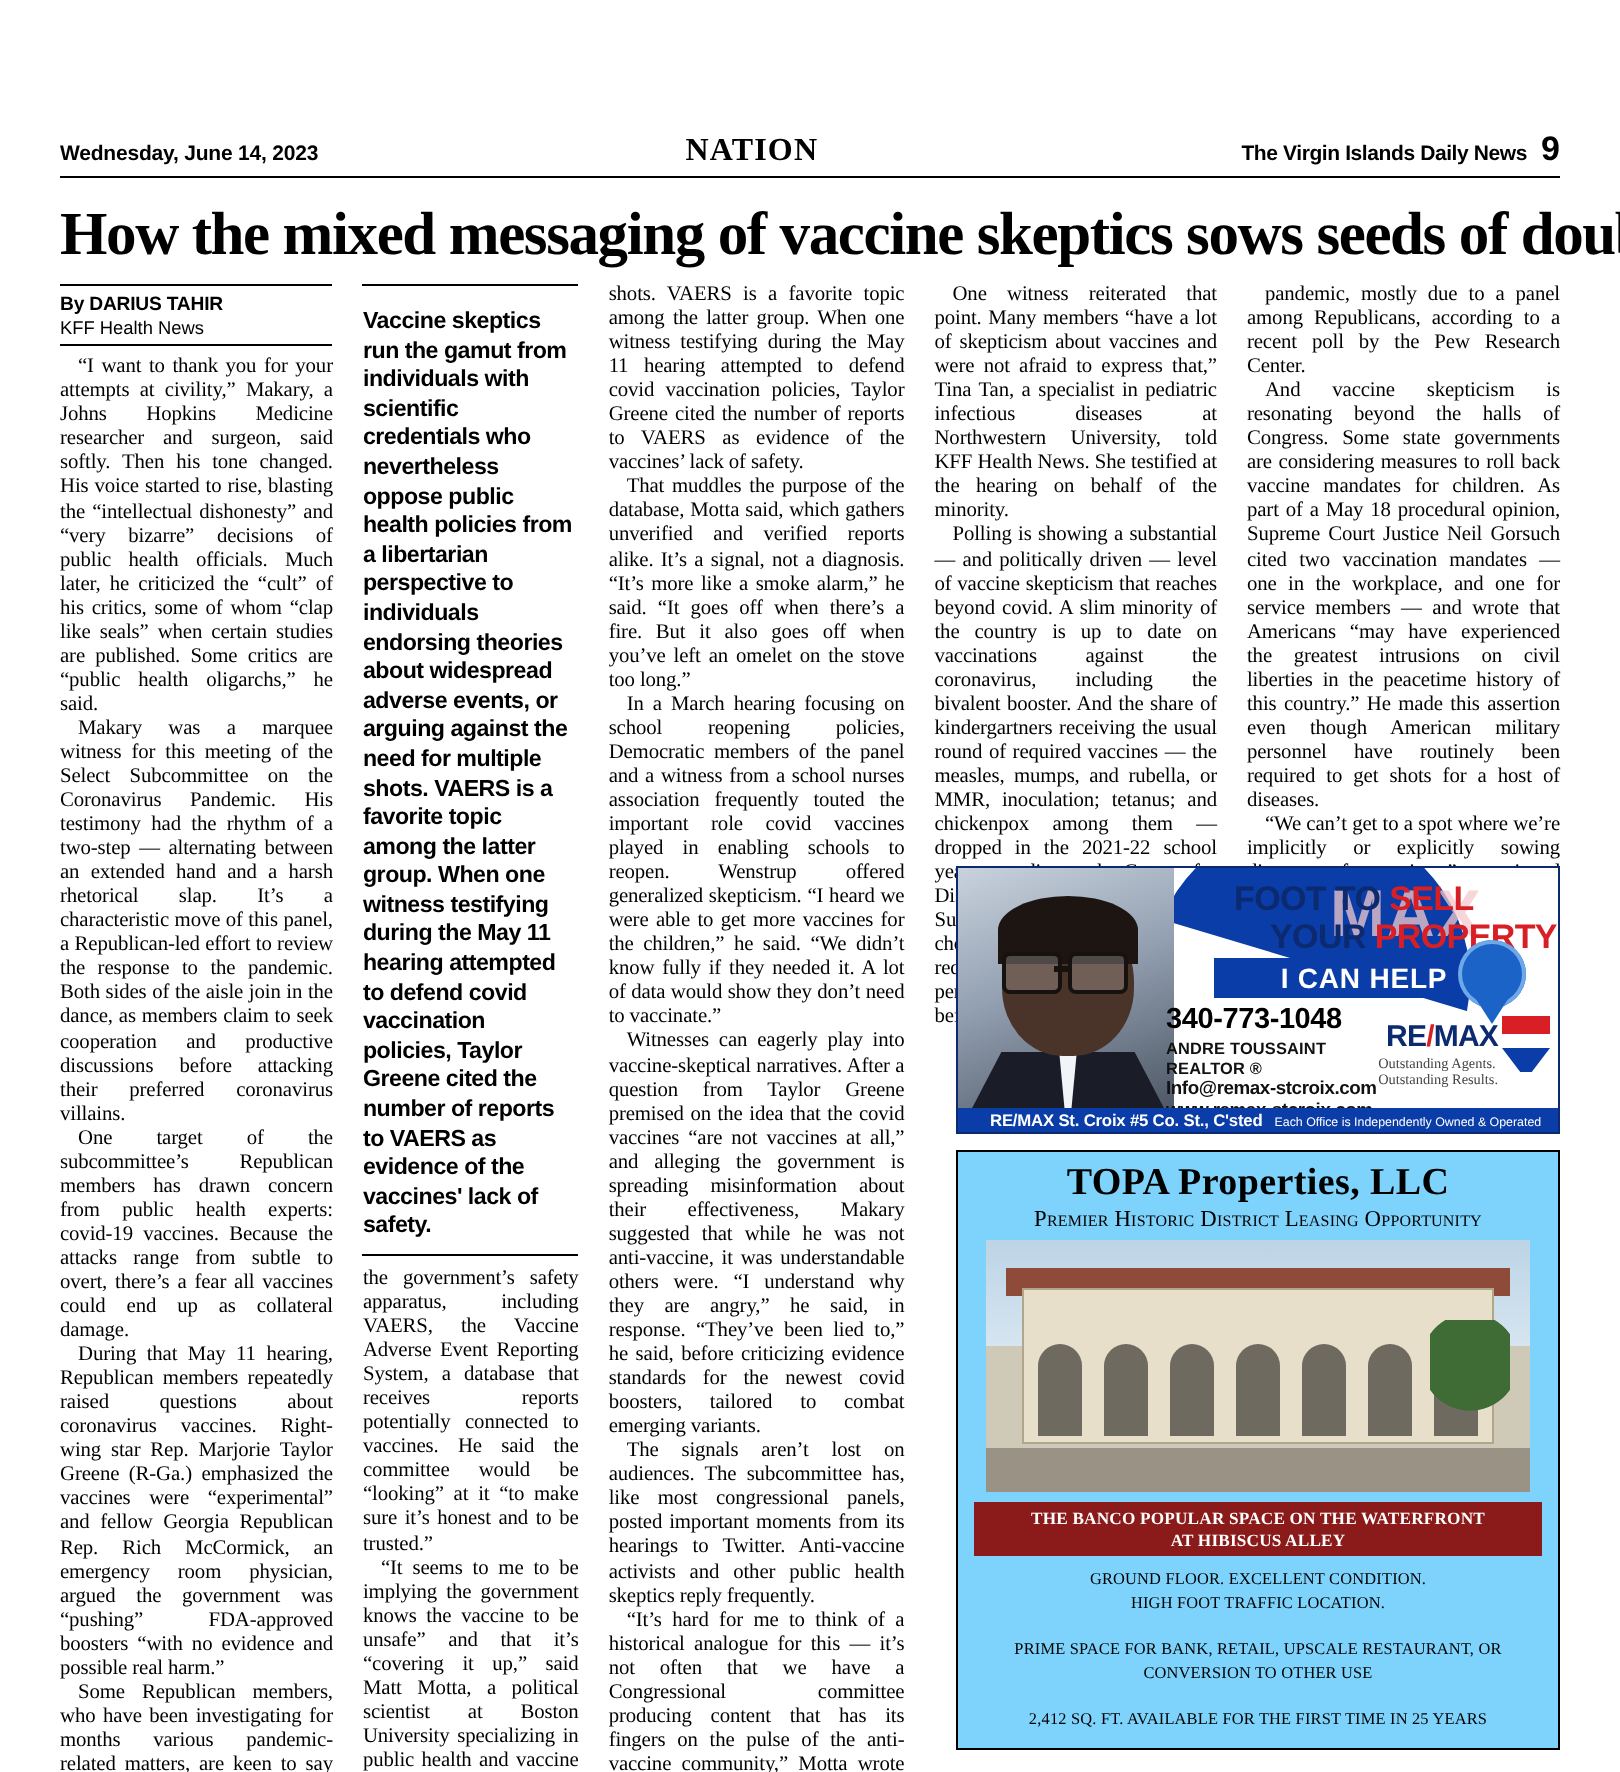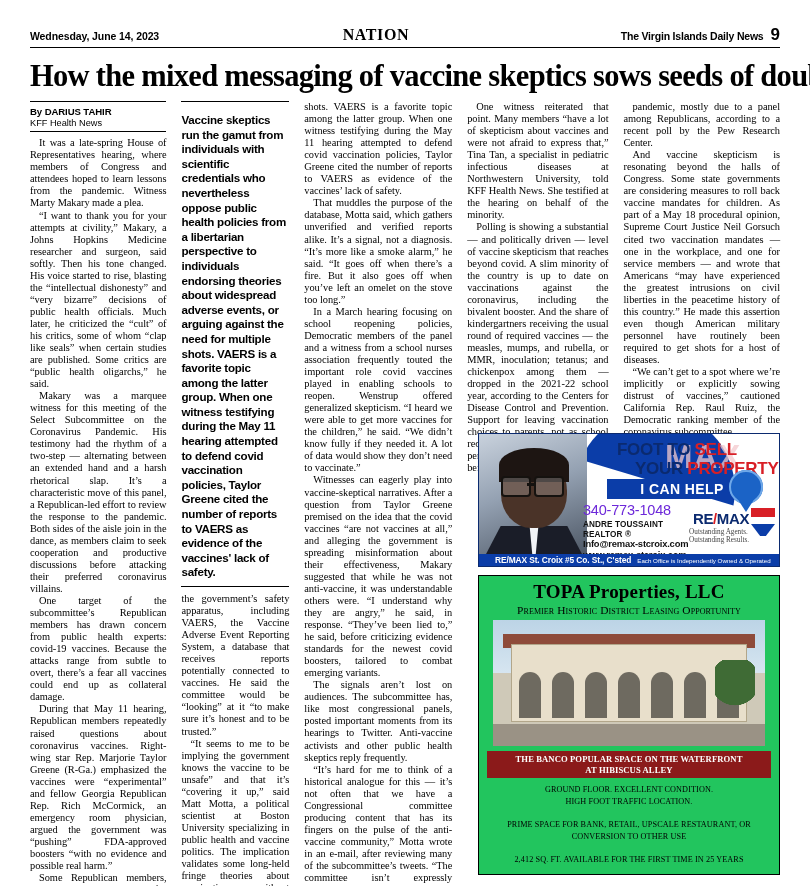--- a/index.html
+++ b/index.html
@@ -45,20 +45,21 @@
     font-weight: 700;
     letter-spacing: 0.6px;
     position: relative;
     left: -14px;
   }
   .masthead-right {
     display: flex;
     align-items: baseline;
     gap: 7px;
     white-space: nowrap;
+    margin-top: 40px;
   }
   .masthead-paper {
     font-family: "Liberation Sans", sans-serif;
     font-size: 10.5px;
     font-weight: 700;
     letter-spacing: -0.2px;
   }
   .masthead-pagenum {
     font-family: "Liberation Sans", sans-serif;
     font-size: 17px;
@@ -252,23 +253,23 @@
     font-weight: 700;
     font-size: 14px;
     letter-spacing: 0.4px;
     text-align: center;
     line-height: 20px;
   }
   .remax-phone {
     position: absolute;
     left: 104px; top: 68px;
     font-family: "Liberation Sans", sans-serif;
-    font-weight: 400;
+    font-weight: 700;
     font-size: 14.5px;
-    color: #6d28d9;
+    color: #000000;
     letter-spacing: -0.2px;
   }
   .remax-name {
     position: absolute;
     left: 104px; top: 86px;
     font-family: "Liberation Sans", sans-serif;
     font-weight: 700;
     font-size: 8.2px;
     color: #111;
     line-height: 10px;
@@ -363,21 +364,21 @@
     letter-spacing: 0;
   }
 
   
   .ad-topa {
     margin-top: 8px;
     border: 1.4px solid #000;
     box-sizing: border-box;
     width: 100%;
     height: 300px;
-    background: #22c55e;
+    background: #7dd3fc;
     position: relative;
     overflow: hidden;
     text-align: center;
   }
   .topa-title {
     font-family: "Liberation Serif", serif;
     font-weight: 700;
     font-size: 19px;
     letter-spacing: 0.2px;
     margin-top: 5px;
@@ -484,21 +485,20 @@
   <h1 class="headline">How the mixed messaging of vaccine skeptics sows seeds of doubt</h1>
 
   <div class="columns">
 
     <div class="col col-1">
       <div class="rule-top"></div>
       <div class="byline">By DARIUS TAHIR</div>
       <div class="byline-org">KFF Health News</div>
       <div class="byline-rule"></div>
       <div class="body-text">
-        <p>It was a late-spring House of Representatives hearing, where members of Congress and attendees hoped to learn lessons from the pandemic. Witness Marty Makary made a plea.</p>
         <p>“I want to thank you for your attempts at civility,” Makary, a Johns Hopkins Medicine researcher and surgeon, said softly. Then his tone changed. His voice started to rise, blasting the “intellectual dishonesty” and “very bizarre” decisions of public health officials. Much later, he criticized the “cult” of his critics, some of whom “clap like seals” when certain studies are published. Some critics are “public health oligarchs,” he said.</p>
         <p>Makary was a marquee witness for this meeting of the Select Subcommittee on the Coronavirus Pandemic. His testimony had the rhythm of a two-step — alternating between an extended hand and a harsh rhetorical slap. It’s a characteristic move of this panel, a Republican-led effort to review the response to the pandemic. Both sides of the aisle join in the dance, as members claim to seek cooperation and productive discussions before attacking their preferred coronavirus villains.</p>
         <p>One target of the subcommittee’s Republican members has drawn concern from public health experts: covid-19 vaccines. Because the attacks range from subtle to overt, there’s a fear all vaccines could end up as collateral damage.</p>
         <p>During that May 11 hearing, Republican members repeatedly raised questions about coronavirus vaccines. Right-wing star Rep. Marjorie Taylor Greene (R-Ga.) emphasized the vaccines were “experimental” and fellow Georgia Republican Rep. Rich McCormick, an emergency room physician, argued the government was “pushing” FDA-approved boosters “with no evidence and possible real harm.”</p>
         <p>Some Republican members, who have been investigating for months various pandemic-related matters, are keen to say they’re supportive of vaccines — just not many of the policies surrounding covid vaccines. Rep. Brad Wenstrup (R-Ohio), who chairs the subcommittee, has said he supports vaccines and claimed he’s worried about declining vaccination rates.</p>
 
       </div>
     </div>
 
     <div class="col col-2">

